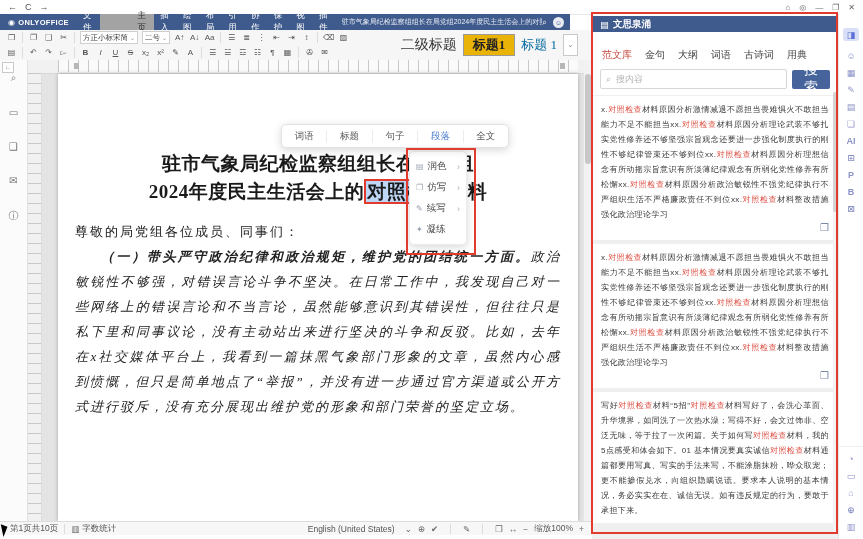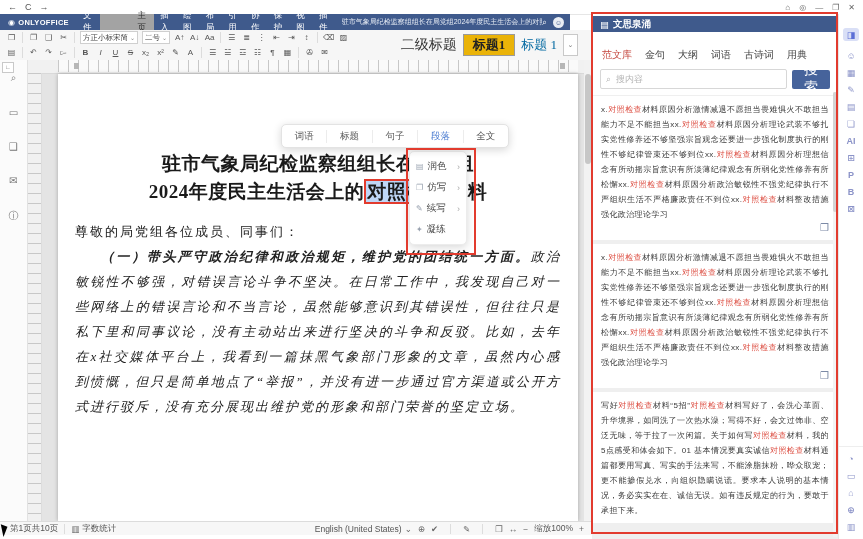--- a/index.html
+++ b/index.html
@@ -99,21 +99,21 @@
   #anno-panel{left:591px;top:12px;width:243px;height:518px;}
   #anno-submenu{left:406px;top:148px;width:66px;height:103px;z-index:31;}
 
   
   #status-bar{position:absolute;left:0;top:521px;width:592px;height:14px;background:#F7F7F7;
     border-top:1px solid #DCDCDC;display:flex;align-items:center;font-size:8.5px;color:#555;box-sizing:border-box;}
   #status-bar .sep{width:1px;height:10px;background:#DDD;margin:0 6px;}
   #sb-left{display:flex;align-items:center;margin-left:10px;}
   #sb-right{display:flex;align-items:center;margin-left:auto;margin-right:8px;gap:6px;}
   .sb-ic{font-size:8.5px;color:#666;}
-  #sb-lang{display:flex;align-items:center;gap:3px;}
+  #sb-lang{display:flex;align-items:center;gap:10px;}
 
   
   #panel{position:absolute;left:592px;top:14px;width:246px;height:525px;background:#fff;
     display:flex;flex-direction:column;box-sizing:border-box;}
   #panel-header{height:16px;background:#3F5A8C;color:#fff;display:flex;align-items:center;
     gap:4px;font-size:9.5px;font-weight:bold;padding-left:8px;margin-top:2px;}
   #panel-tabs{display:flex;align-items:center;gap:13px;padding:16px 10px 4px;font-size:10px;color:#444;}
   .p-tab{cursor:default;}
   .p-tab.active{color:#C5483F;}
   #panel-search{display:flex;align-items:center;gap:5px;padding:3px 8px 6px;}

